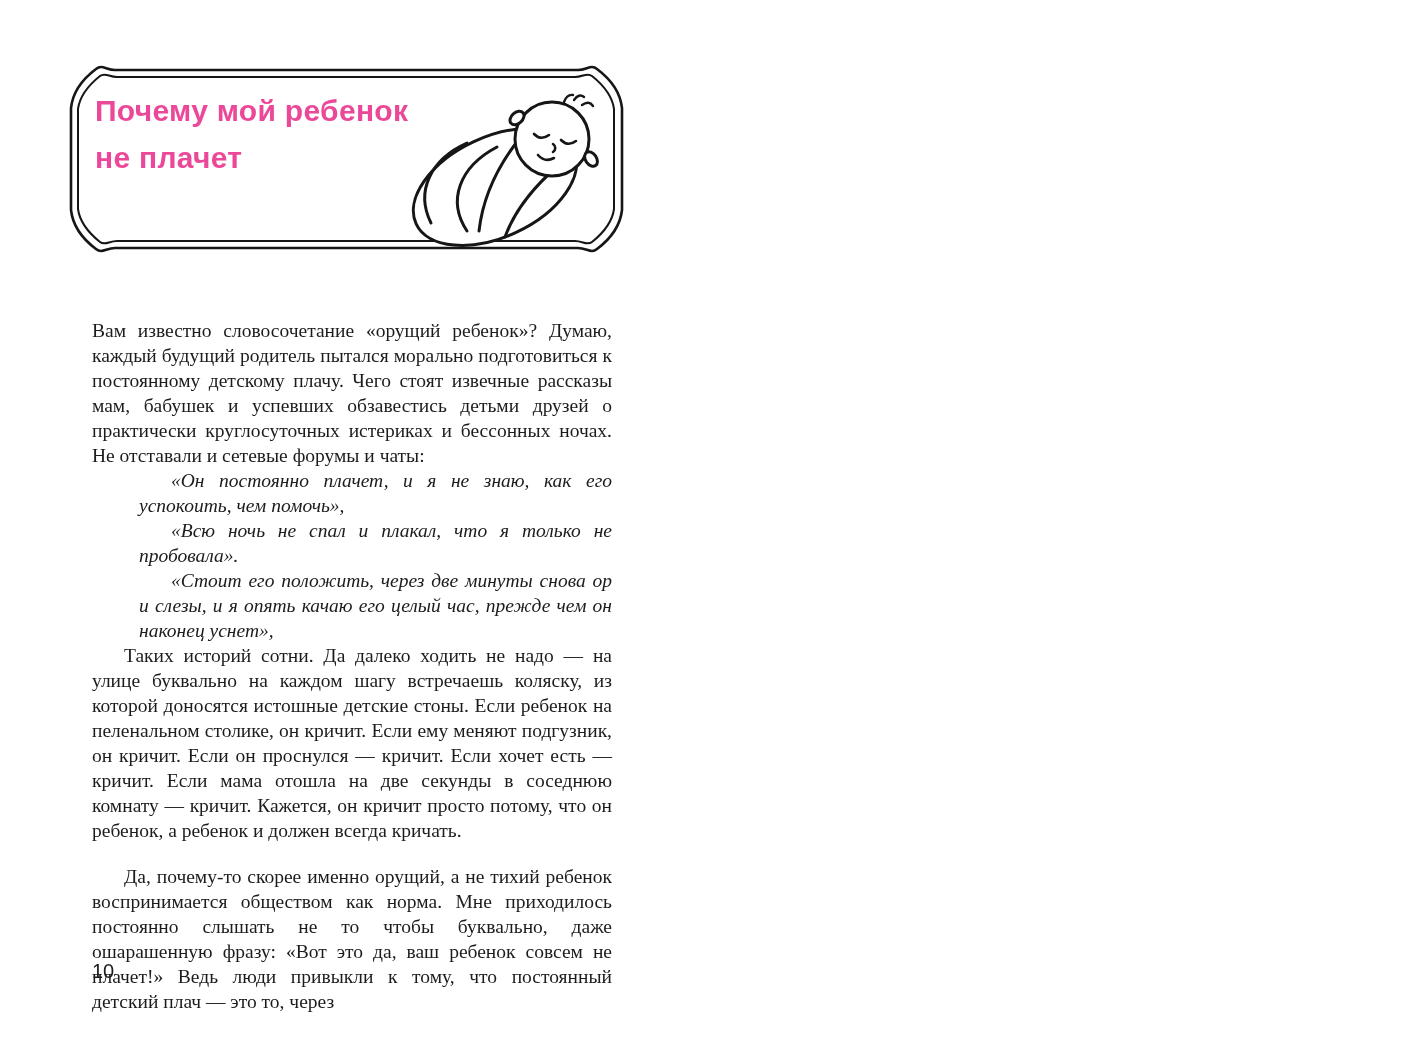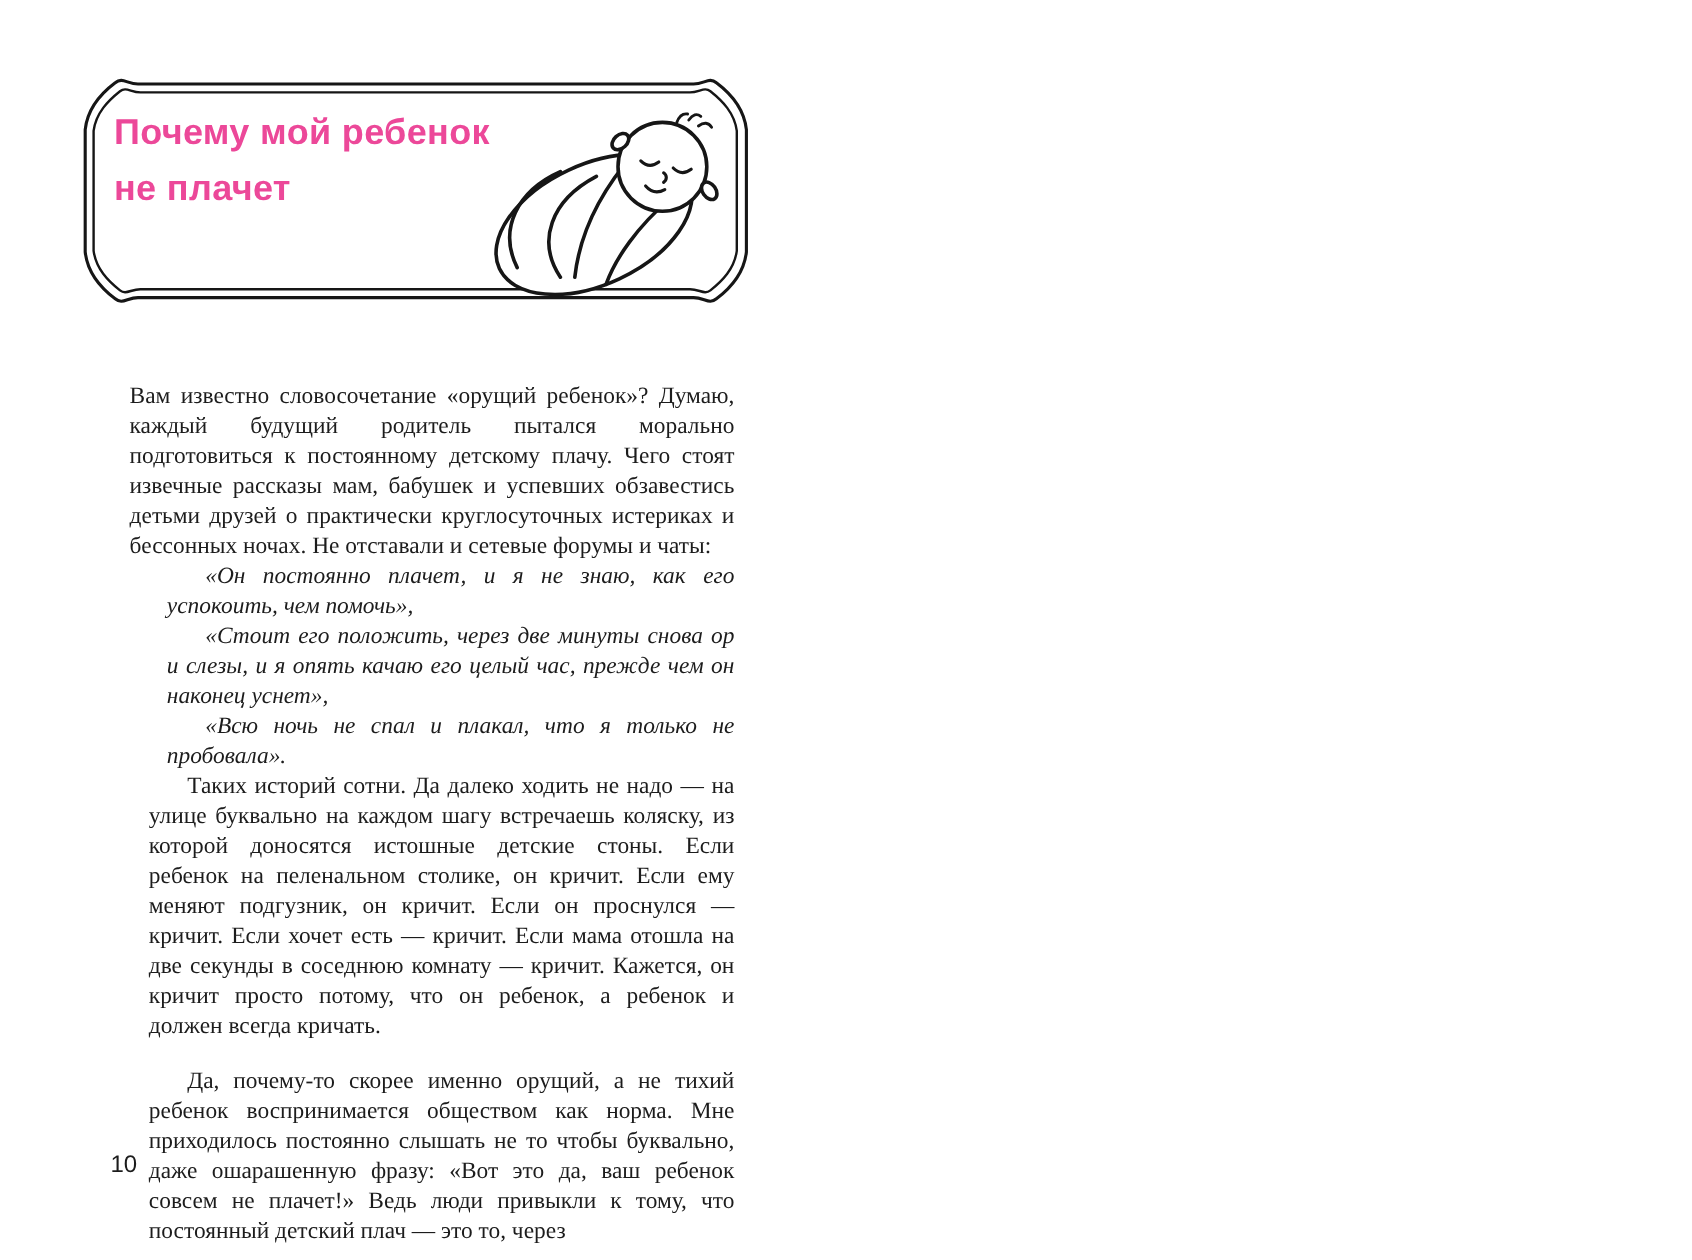--- a/index.html
+++ b/index.html
@@ -20,22 +20,22 @@
     font-family:"Liberation Sans","DejaVu Sans",sans-serif;
     font-weight:700;font-size:30px;line-height:47px;letter-spacing:.3px;
     color:#ec4899;white-space:pre-line;
   }
   .baby-illu{position:absolute;left:338px;top:26px;}
 
   
   .body-text{position:absolute;text-align:justify;font-size:19.5px;line-height:25px;}
   .left-text{left:92px;top:318px;width:520px;}
   .body-text p{margin:0;}
-  p.indent{text-indent:32px;margin-left:32px;}
-  p.noindent{text-indent:0;margin-left:16px;}
+  p.indent{text-indent:32px;}
+  p.noindent{text-indent:0;}
   p.quote{font-style:italic;text-indent:32px;margin-left:47px;}
   p.spaced{margin-top:21px;}
 
   
   .page-num{
     position:absolute;top:960px;
     font-family:"Liberation Sans","DejaVu Sans",sans-serif;
     font-size:20px;color:#1c1c1c;
   }
   .page-num.left{left:92px;}
@@ -84,22 +84,22 @@
           <path d="M 152 55 c 3 2 3 6 0 8"></path>
           <path d="M 137 66 q 7 8 16 3"></path>
         </g>
       </g>
     </svg>
   </div>
 
   <div class="body-text left-text">
     <p class="noindent">Вам известно словосочетание «орущий ребенок»? Думаю, каждый будущий родитель пытался морально подготовиться к постоянному детскому плачу. Чего стоят извечные рассказы мам, бабушек и успевших обзавестись детьми друзей о практически круглосуточных истериках и бессонных ночах. Не отставали и сетевые форумы и чаты:</p>
     <p class="quote">«Он постоянно плачет, и я не знаю, как его успокоить, чем помочь»,</p>
+    <p class="quote">«Всю ночь не спал и плакал, что я только не пробовала».</p>
     <p class="quote">«Стоит его положить, через две минуты снова ор и слезы, и я опять качаю его целый час, прежде чем он наконец уснет»,</p>
-    <p class="quote">«Всю ночь не спал и плакал, что я только не пробовала».</p>
     <p class="indent">Таких историй сотни. Да далеко ходить не надо — на улице буквально на каждом шагу встречаешь коляску, из которой доносятся истошные детские стоны. Если ребенок на пеленальном столике, он кричит. Если ему меняют подгузник, он кричит. Если он проснулся — кричит. Если хочет есть — кричит. Если мама отошла на две секунды в соседнюю комнату — кричит. Кажется, он кричит просто потому, что он ребенок, а ребенок и должен всегда кричать.</p>
     <p class="indent spaced">Да, почему-то скорее именно орущий, а не тихий ребенок воспринимается обществом как норма. Мне приходилось постоянно слышать не то чтобы буквально, даже ошарашенную фразу: «Вот это да, ваш ребенок совсем не плачет!» Ведь люди привыкли к тому, что постоянный детский плач — это то, через</p>
   </div>
 
   <div class="page-num left">10</div>
 </section>
 
 <section class="page page-right">
 
   

